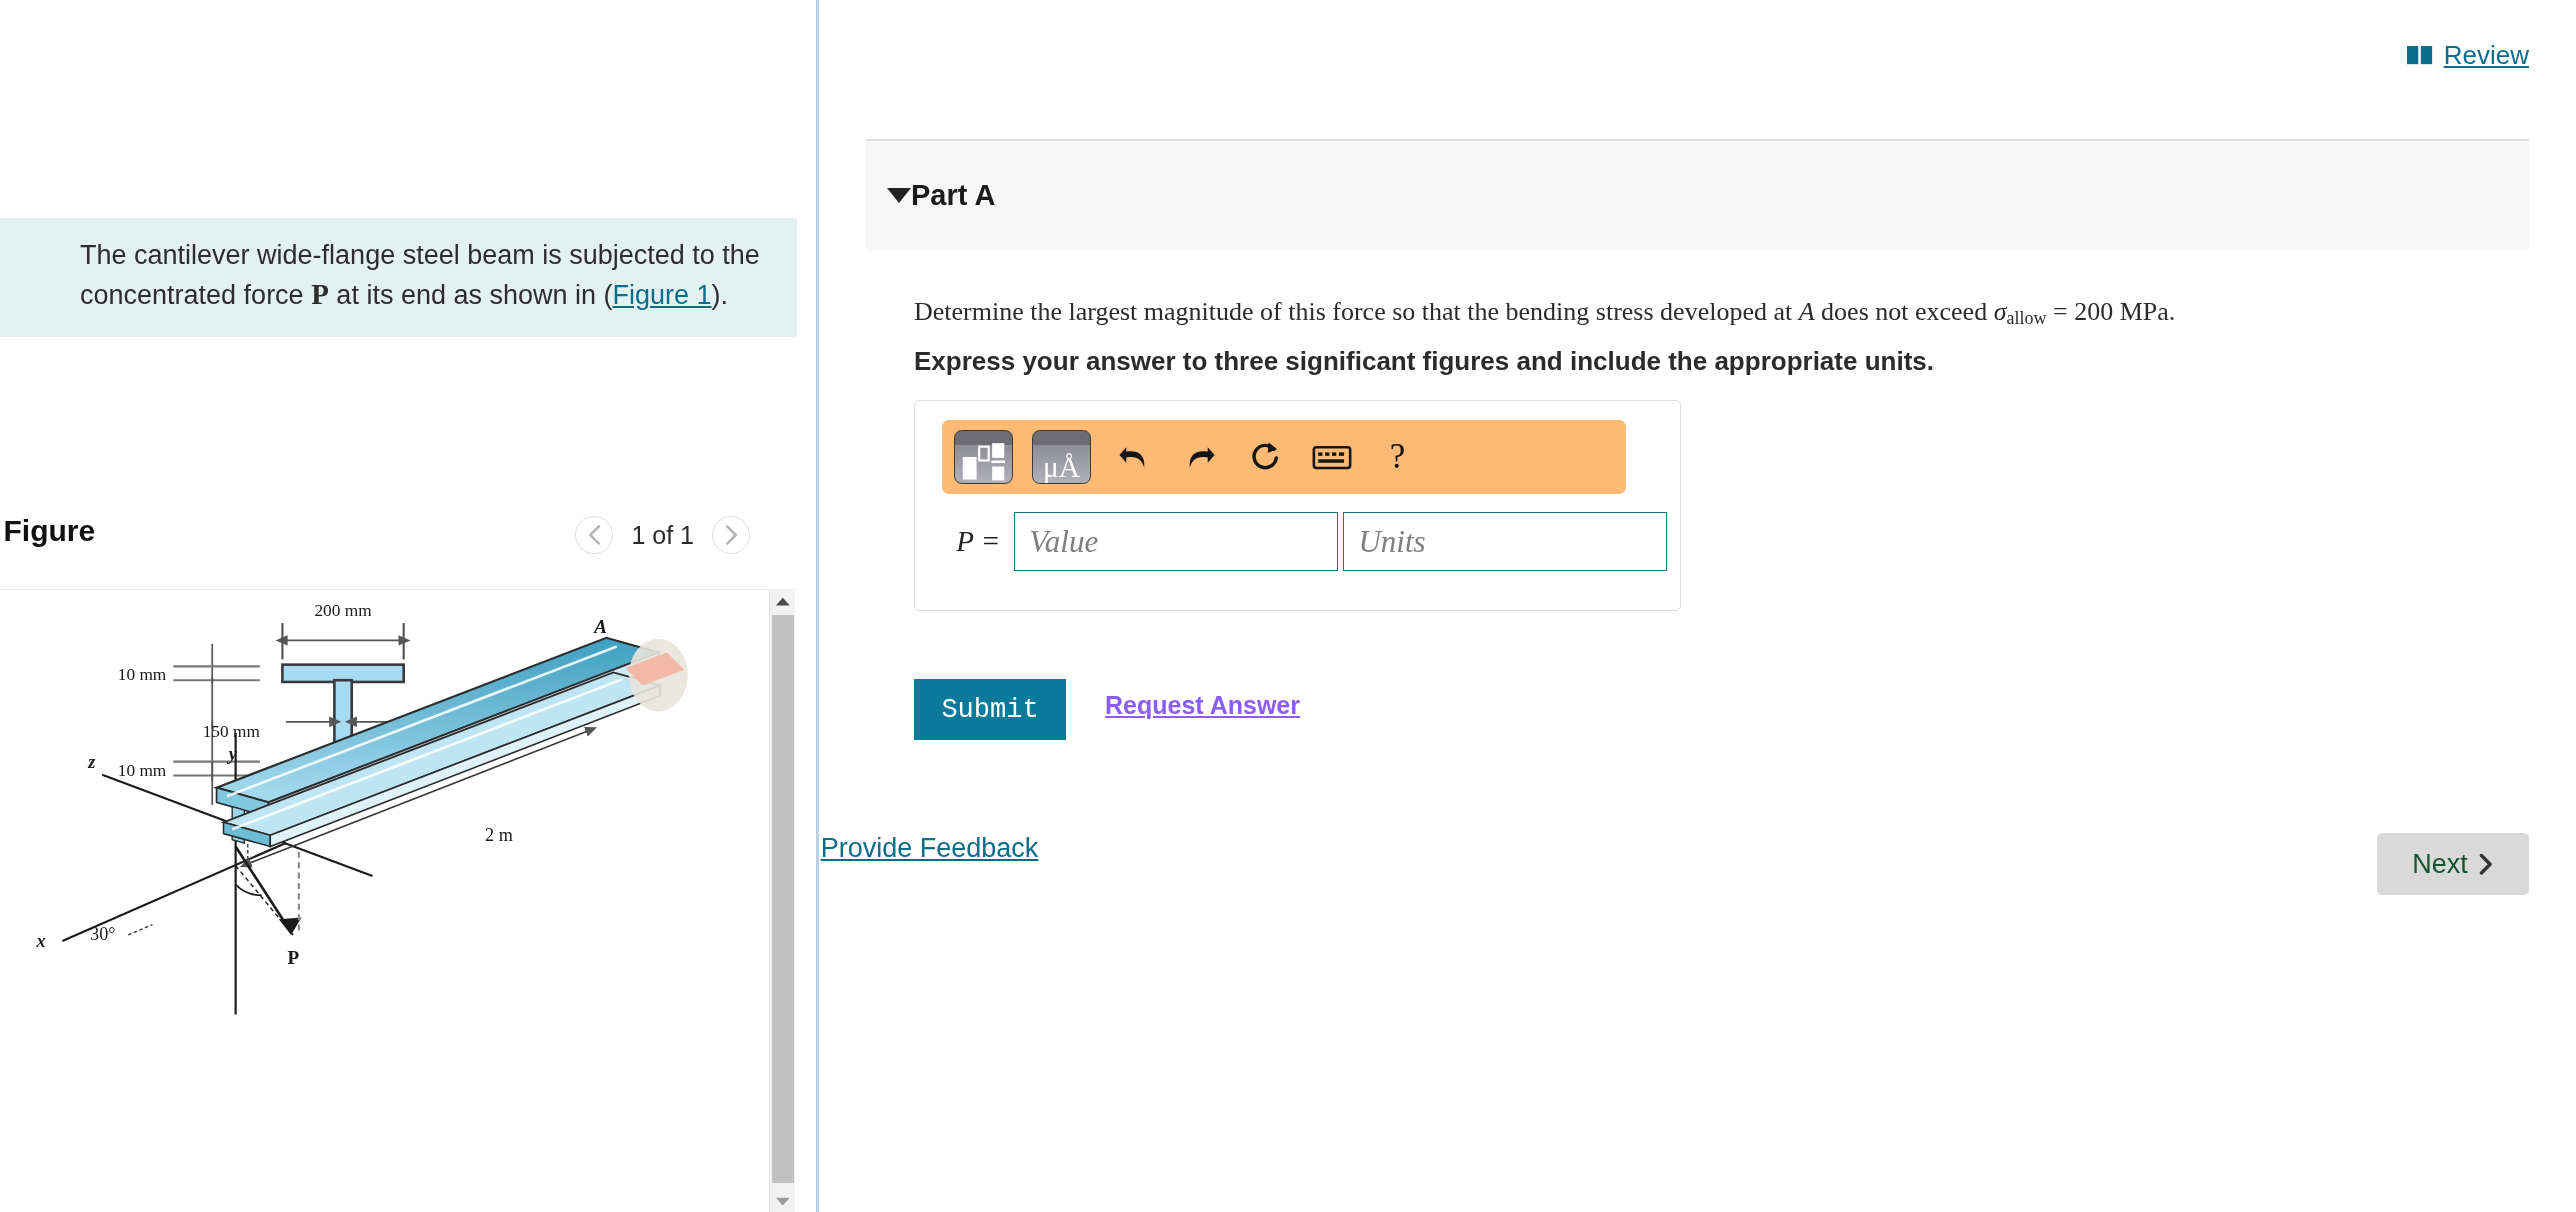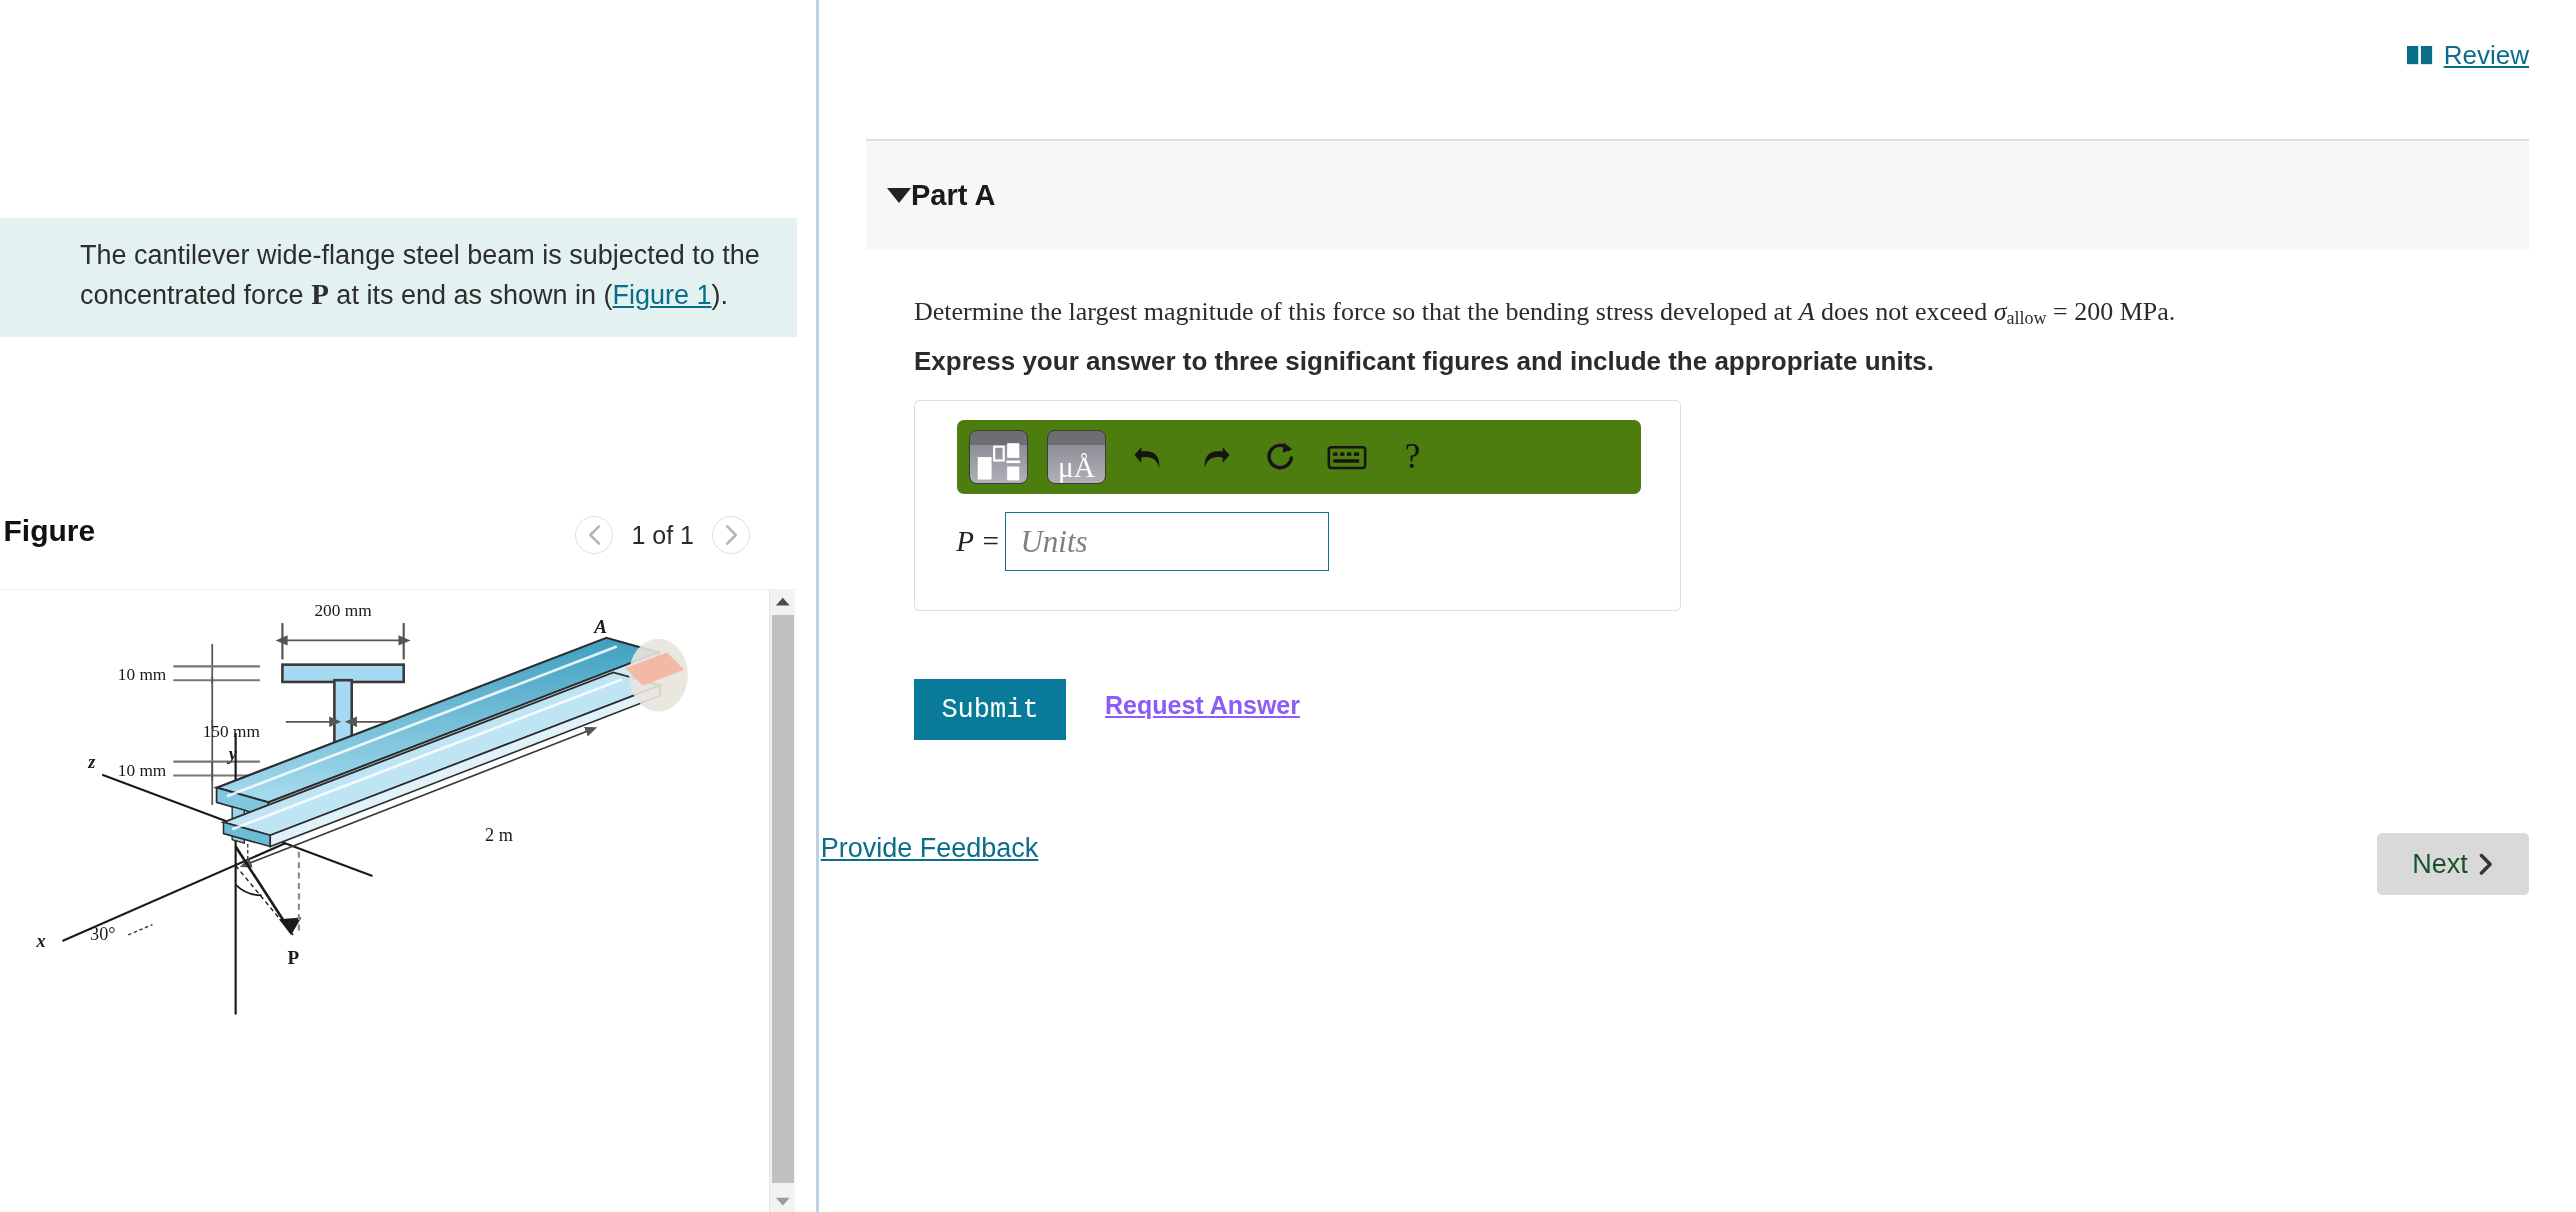--- a/index.html
+++ b/index.html
@@ -93,22 +93,22 @@
     position:absolute; left: 95px; top: 346px; width: 1611px;
     font-size: 26px; font-weight: bold; color:#2b2b2b;
     font-family: "Liberation Sans", sans-serif;
   }
 
   #answer-box {
     position:absolute; left: 95px; top: 400px; width: 767px; height: 211px;
     border: 1.7px solid #dcdcdc; border-radius: 5.2px; background:#fff;
   }
   #answer-toolbar {
-    position:absolute; left: 42px; top: 19px; width: 684px; height: 74px;
-    background:#4d7c0f; border-radius: 7px;
+    position:absolute; left: 27px; top: 19px; width: 684px; height: 74px;
+    background:#fdba74; border-radius: 7px;
     display:flex; align-items:center; padding-left: 12px; gap: 19px;
   }
   .tb-btn3d {
     width: 59px; height: 54px; border-radius: 7.8px;
     background: linear-gradient(#6d6d73 0%, #6d6d73 26%, #8e8e96 27%, #b0b0b8 100%);
     border: 1.7px solid #3a3a3a;
     display:flex; align-items:flex-end; justify-content:center;
     cursor: pointer; position: relative; overflow: hidden;
   }
   .tb-icon { width: 47px; height: 54px; display:flex; align-items:center; justify-content:center; cursor:pointer; }
@@ -357,20 +357,21 @@
             <rect x="31" y="12" width="6" height="4" fill="#151515"></rect>
             <rect x="7" y="20" width="30" height="4" fill="#151515"></rect>
           </svg>
         </div>
 
         <div class="tb-icon" id="help-icon">?</div>
       </div>
 
       <div id="answer-row">
         <div id="p-label">P =</div>
+        <input id="value-input" class="ans-input" type="text" placeholder="Value" style="">
         <input id="units-input" class="ans-input" type="text" placeholder="Units" style="">
       </div>
     </div>
 
     <button id="submit-button">Submit</button>
     <div id="request-answer">Request Answer</div>
     <div id="provide-feedback">Provide Feedback</div>
 
     <button id="next-button">
       <span>Next</span>

